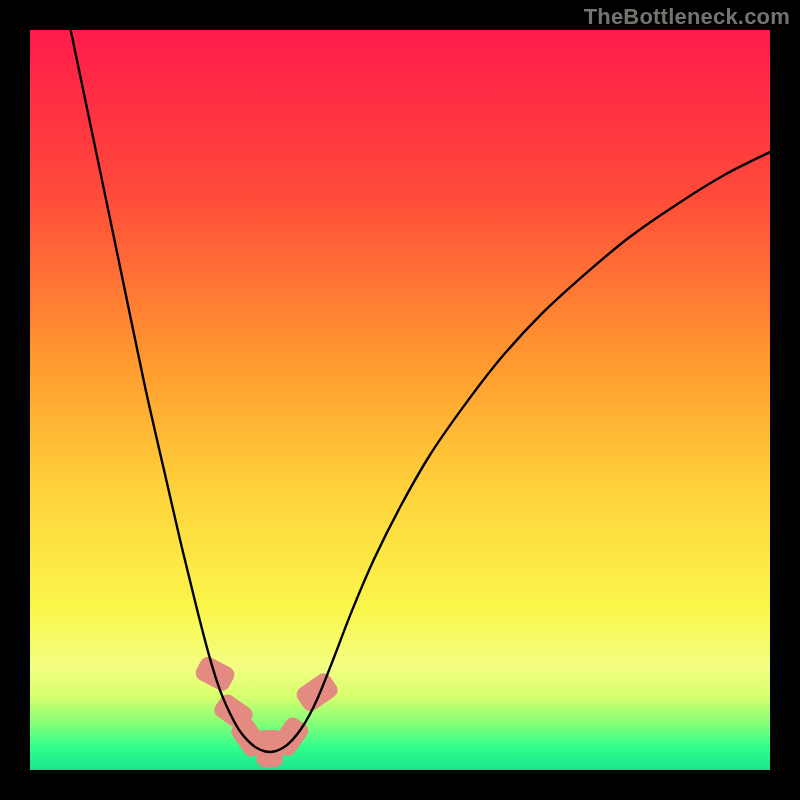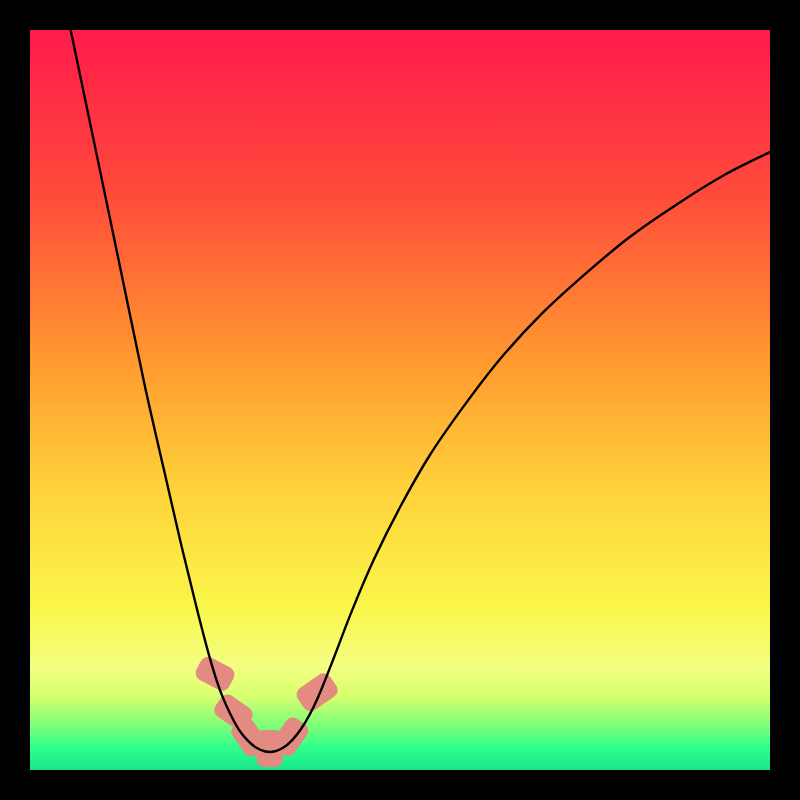--- a/index.html
+++ b/index.html
@@ -29,20 +29,21 @@
     font-weight: 600;
     color: #73736f;
     letter-spacing: 0.2px;
   }
   svg { display: block; }
 </style>
 </head>
 <body>
 
 <div class="stage">
+  <div class="watermark">TheBottleneck.com</div>
   <div class="plot" id="plot" style="left: 30px; top: 30px; width: 740px; height: 740px;">
       <svg width="740" height="740" viewBox="0 0 740 740">
         <defs>
           <linearGradient id="bg-grad" x1="0" y1="0" x2="0" y2="1">
             <stop offset="0%" stop-color="#ff1b4b"></stop>
             <stop offset="22%" stop-color="#ff4a3a"></stop>
             <stop offset="45%" stop-color="#ff9a2f"></stop>
             <stop offset="62%" stop-color="#ffd23b"></stop>
             <stop offset="78%" stop-color="#faf64a"></stop>
             <stop offset="86%" stop-color="#f4ff82"></stop>

